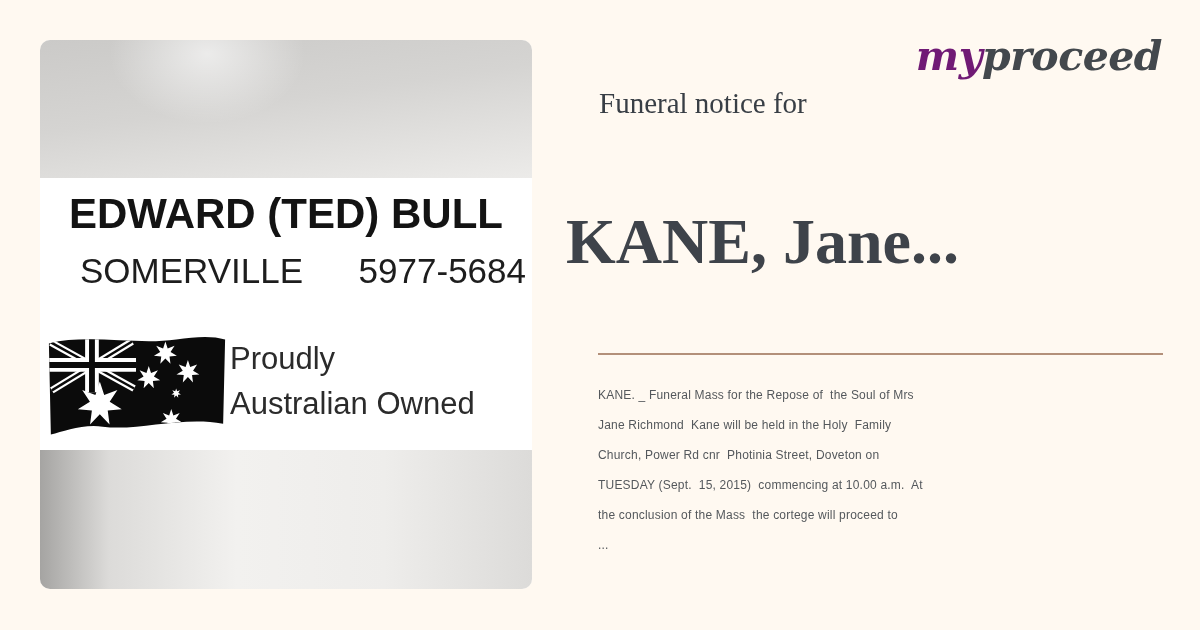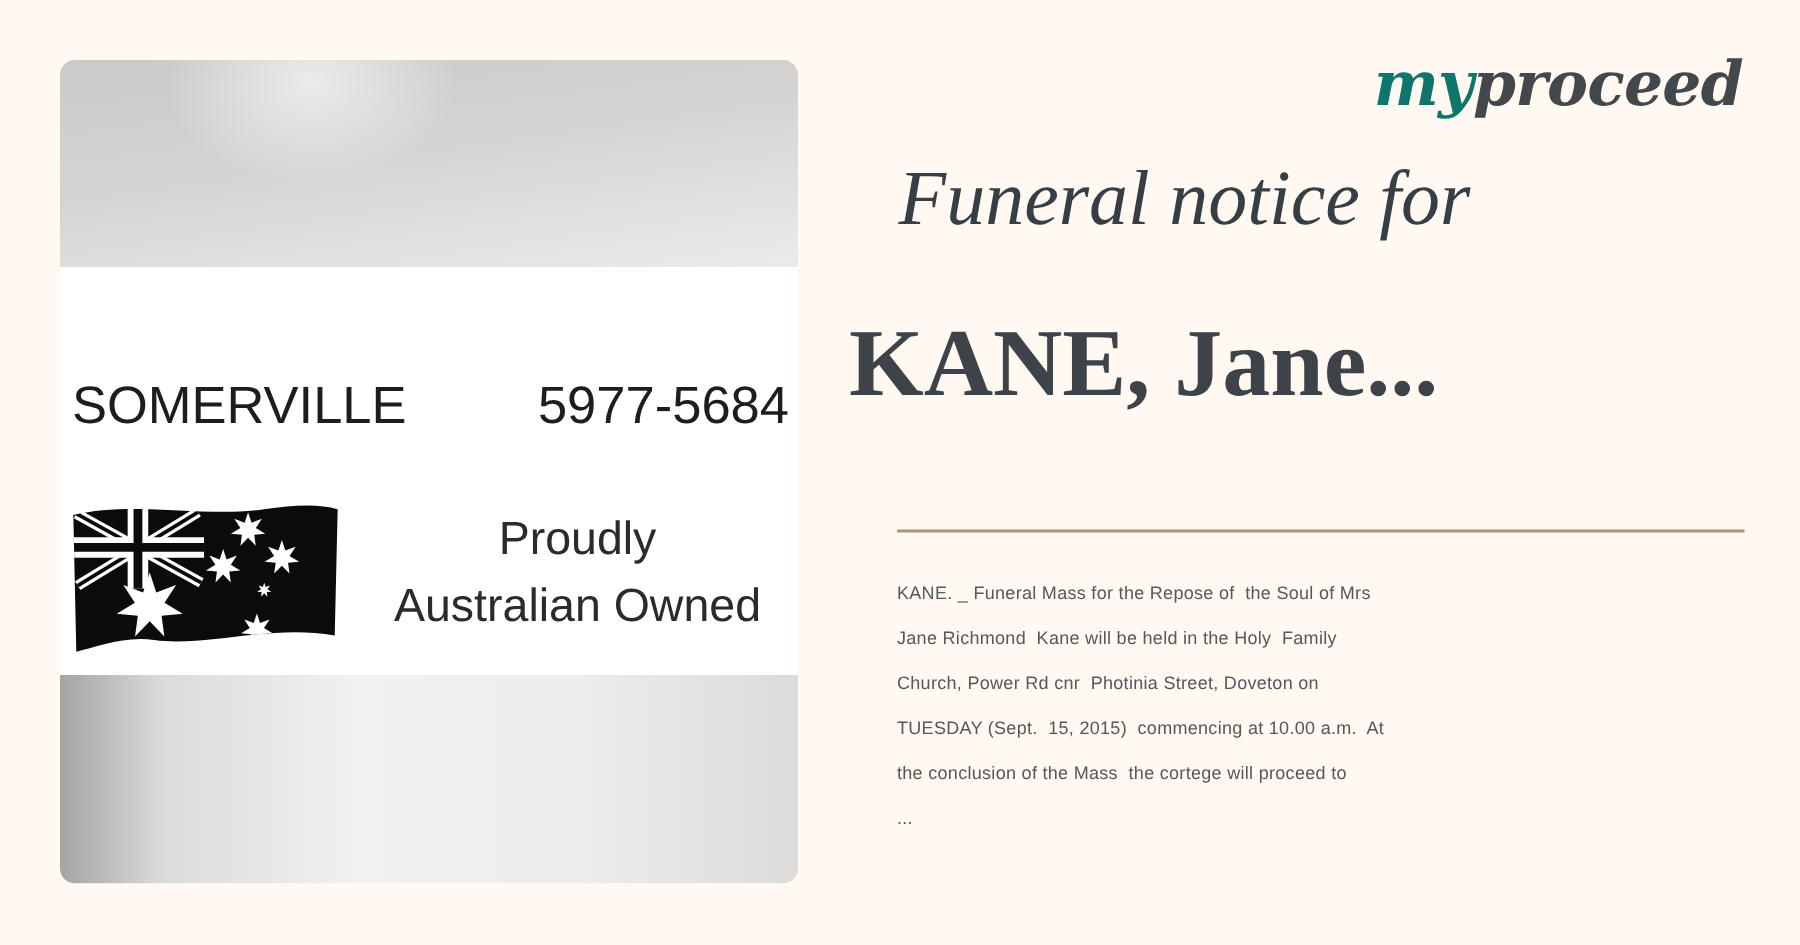--- a/index.html
+++ b/index.html
@@ -37,47 +37,46 @@
     text-align:center; white-space:nowrap;
     font-weight:700; font-size:42px; color:#131313;
     font-family:"Liberation Sans", sans-serif;
   }
   .ad-row {
     position:absolute; left:8px; right:6px;
     display:flex; justify-content:space-between;
     font-size:35px; color:#1d1d1d; white-space:nowrap;
     font-family:"Liberation Sans", sans-serif;
   }
-  .ad-row.r1 { top:211px; }
+  .ad-row.r1 { top:211px;margin-left:32px; }
   .ad-row.r2 { top:247px; }
   .flag { position:absolute; left:4px; top:288px; width:186px; height:116px; }
   .tagline {
     position:absolute; left:190px; top:296px; width:310px;
-    text-align:center; font-size:31px; line-height:45px;
+    font-size:31px; line-height:45px;
     color:#2b2b2b; white-space:pre-line;
     font-family:"Liberation Sans", sans-serif;
   }
 
   
   .logo {
     position:absolute; top:32px; right:38px;
     font-family:"DejaVu Serif", serif;
     font-style:italic; font-weight:700;
     font-size:41px; letter-spacing:-0.5px;
     white-space:nowrap;
   }
-  .logo-my { color:#0f766e; }
+  .logo-my { color:#701a75; }
   .logo-tributes { color:#43484D; }
 
   .eyebrow {
     position:absolute; left:599px; top:87px;
     font-family:"Liberation Serif", serif;
-    font-style:italic; font-size:52px; color:#383E45;
+    font-size:29px; color:#383E45;
     white-space:nowrap;
-    margin-top:16px;
   }
   .title {
     position:absolute; left:566px; top:205px;
     font-family:"Liberation Serif", serif;
     font-weight:700; font-size:64px; color:#3E434A;
     white-space:nowrap;
   }
   .divider {
     position:absolute; left:598px; top:353px;
     width:565px; height:2px; background:#B3907A;
@@ -90,20 +89,21 @@
   }
 </style>
 </head>
 <body>
 
 <div class="card">
   <div class="card-top"></div>
 
   <div class="card-white"></div>
 
+  <div class="ad-headline">EDWARD (TED) BULL</div>
 
   <div class="ad-row r1">
     <span>SOMERVILLE</span>
     <span>5977-5684</span>
   </div>
 
   <svg class="flag" viewBox="0 0 190 115" xmlns="http://www.w3.org/2000/svg">
     <defs>
       <path id="st7" d="M0,-1 L0.195,-0.405 L0.782,-0.625 L0.439,-0.100 L0.975,0.223 L0.352,0.281 L0.434,0.901 L0,0.45 L-0.434,0.901 L-0.352,0.281 L-0.975,0.223 L-0.439,-0.100 L-0.782,-0.625 L-0.195,-0.405 Z"></path>
       <clipPath id="flagclip">

